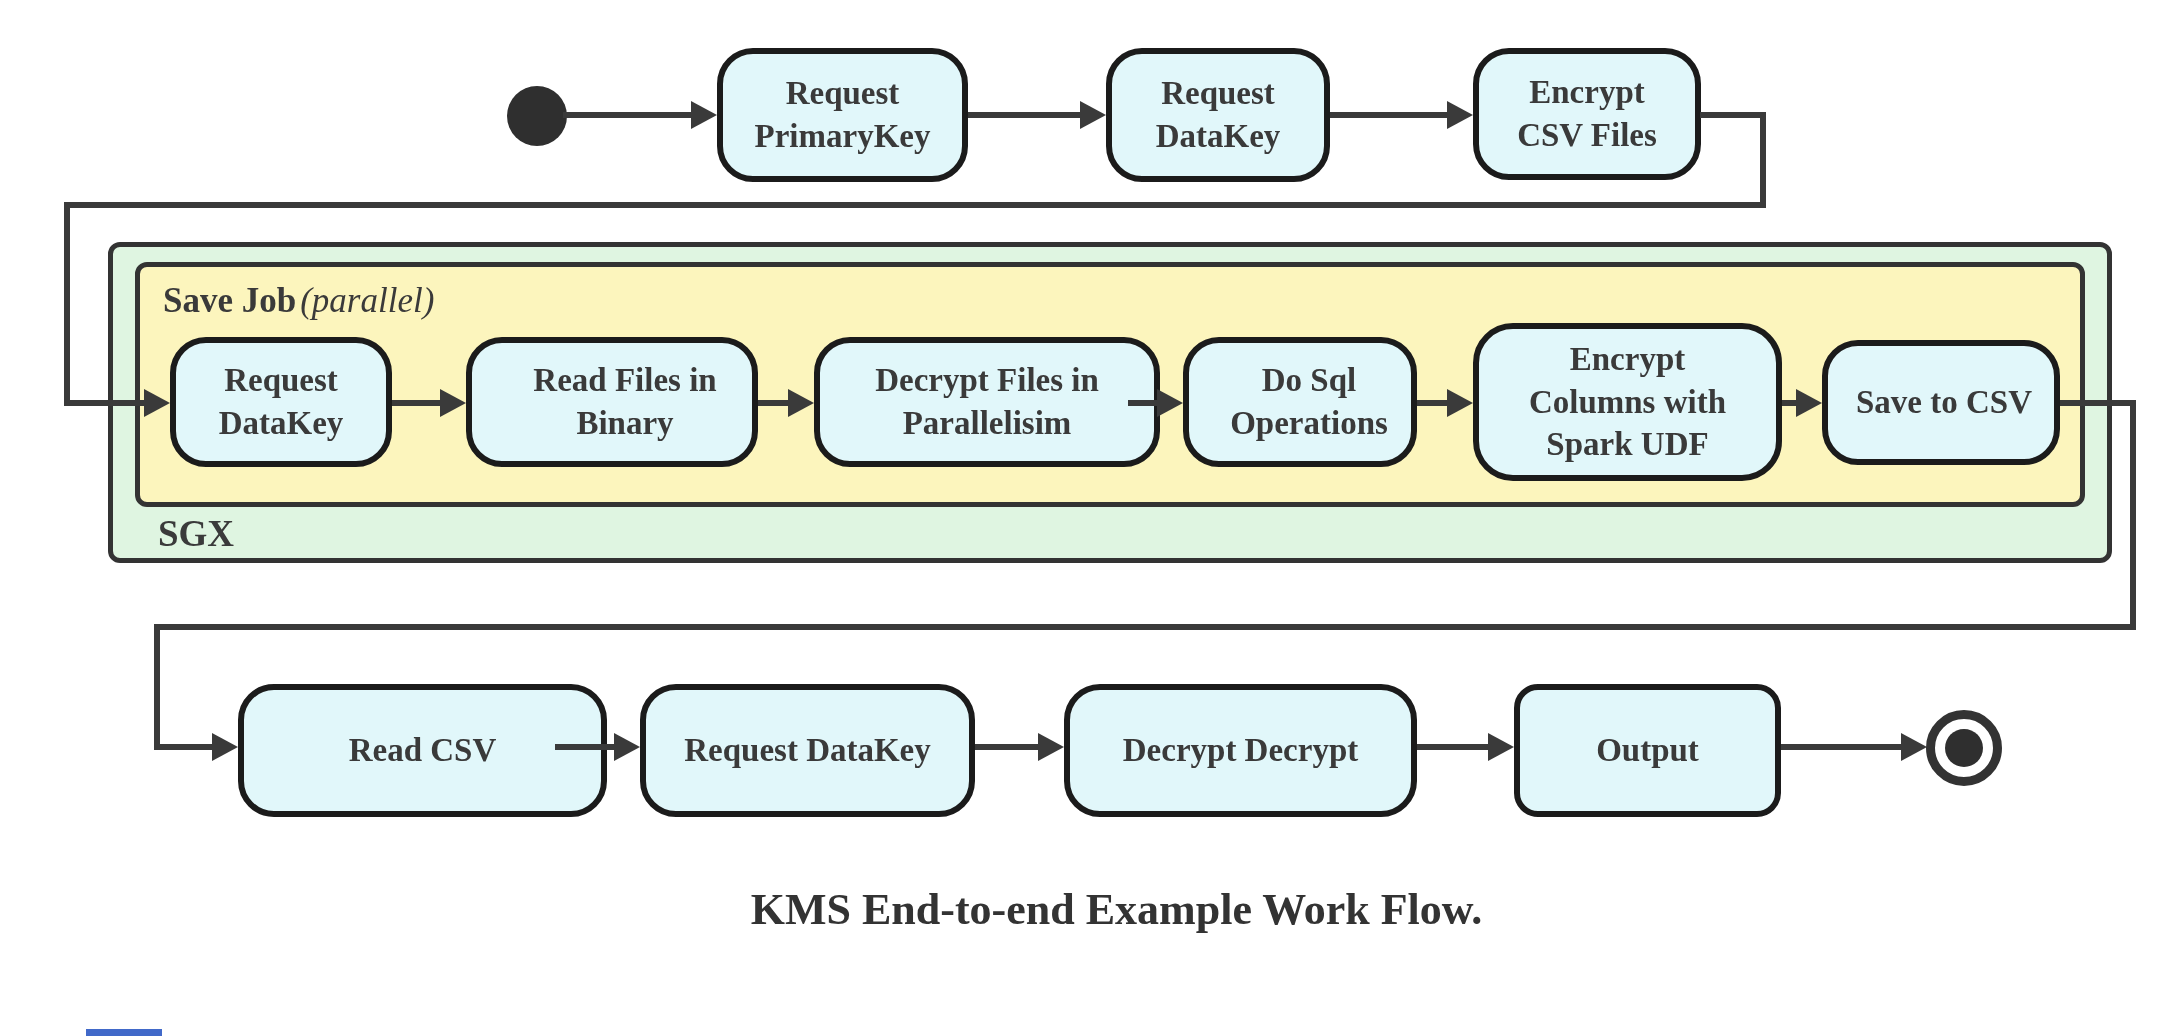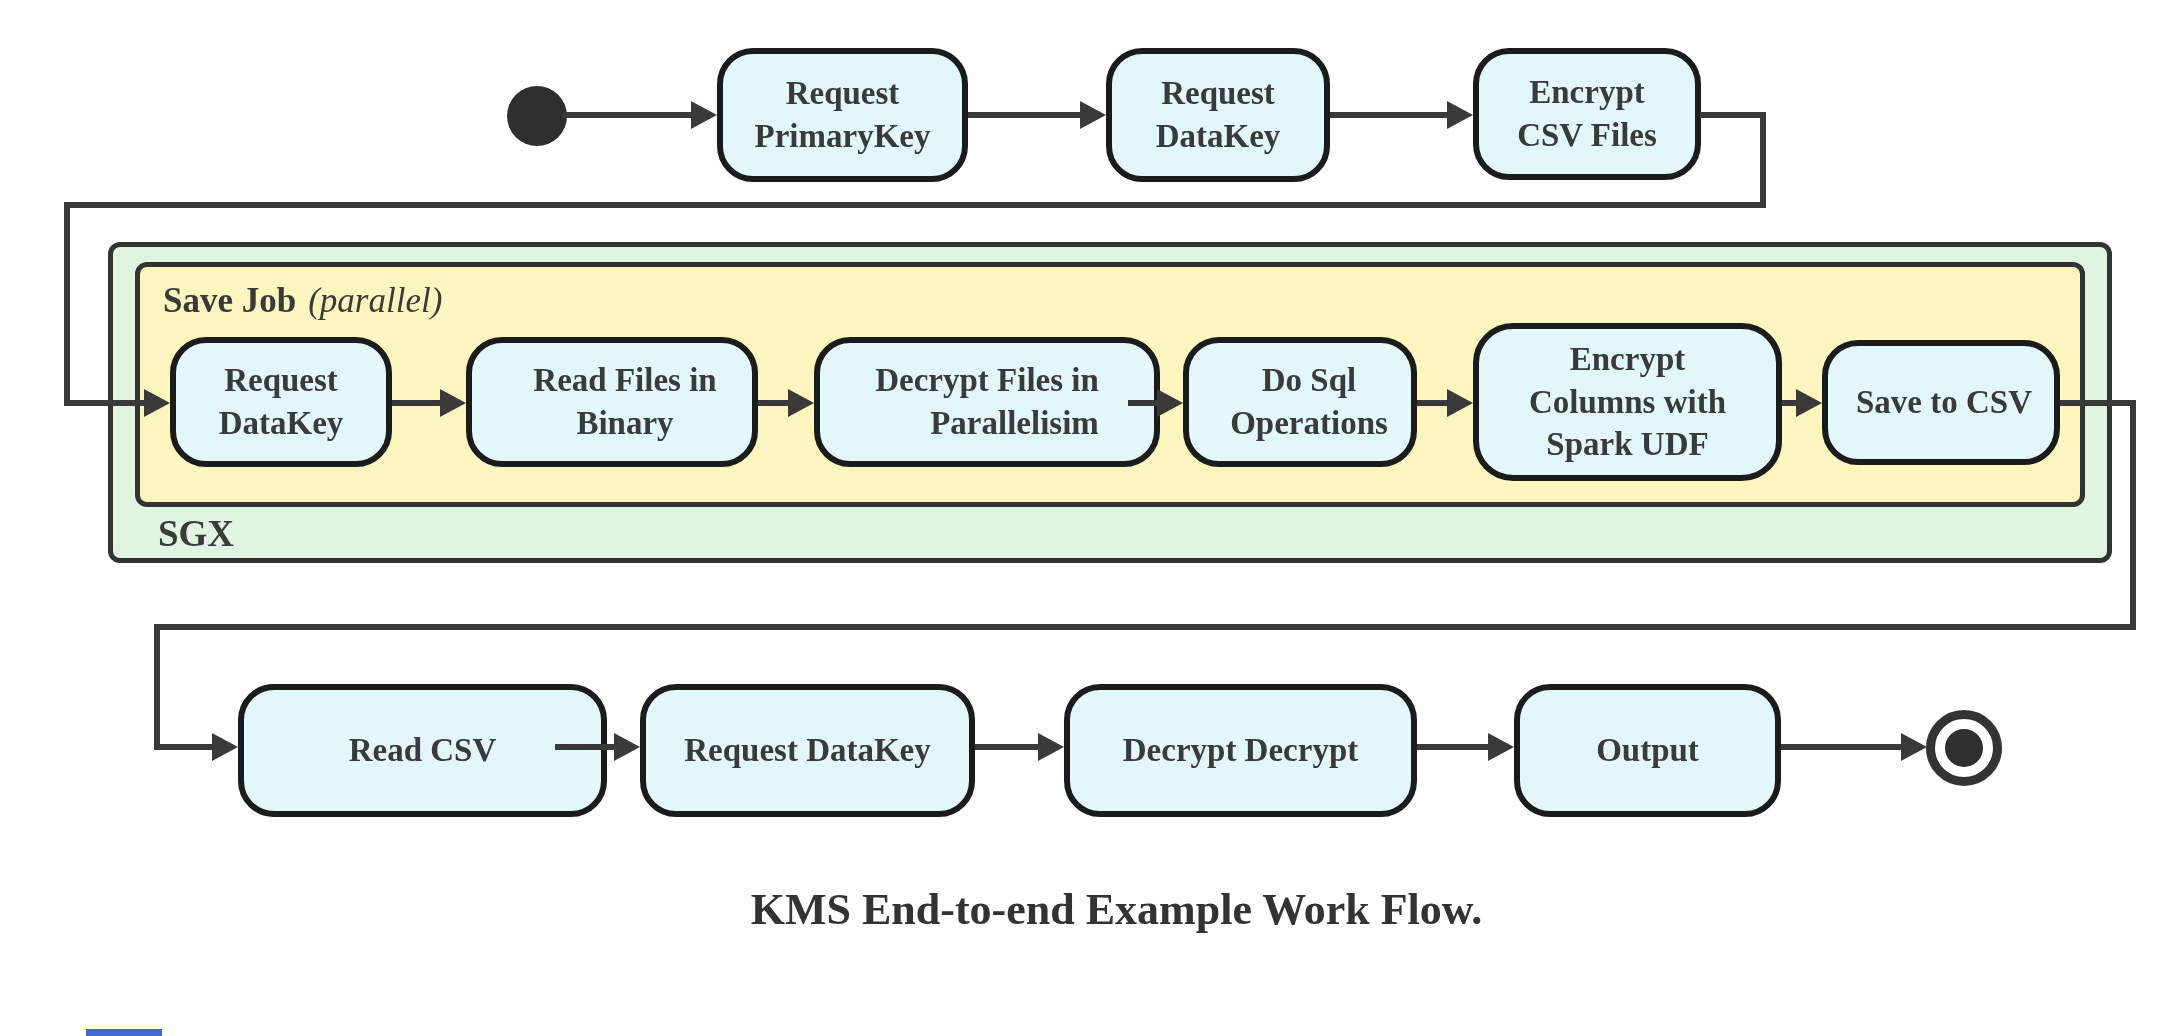--- a/index.html
+++ b/index.html
@@ -58,21 +58,21 @@
   }
   .end-node-dot {
     width:38px; height:38px; border-radius:50%;
     background:#2f2f2f;
   }
   .group-label {
     position:absolute; z-index:4;
     color:#3a3a3a; font-size:35px; font-weight:bold;
     white-space:nowrap;
   }
-  .group-label .italic-part { font-weight:normal; font-style:italic; margin-left:12px; }
+  .group-label .italic-part { font-weight:normal; font-style:italic; margin-left:4px; }
   .caption {
     position:absolute; left:27px; top:884px; width:2179px;
     text-align:center;
     font-size:44px; font-weight:bold; color:#333333;
     z-index:2;
   }
   .artifact-bar {
     position:absolute; left:86px; top:1029px;
     width:76px; height:7px; background:#4169c9; z-index:1;
   }
@@ -96,33 +96,33 @@
 PrimaryKey</div>
   <div class="node" style="left:1106px; top:48px; width:224px; height:134px;">Request
 DataKey</div>
   <div class="node" style="left:1473px; top:48px; width:228px; height:132px;">Encrypt
 CSV Files</div>
 
   <div class="node" style="left:170px; top:337px; width:222px; height:130px;">Request
 DataKey</div>
   <div class="node" style="left:466px; top:337px; width:292px; height:130px;padding-left:40px;">Read Files in
 Binary</div>
-  <div class="node" style="left:814px; top:337px; width:346px; height:130px;text-align:right;">Decrypt Files in
+  <div class="node" style="left:814px; top:337px; width:346px; height:130px;">Decrypt Files in
 Parallelisim</div>
   <div class="node" style="left:1183px; top:337px; width:234px; height:130px;padding-left:32px;">Do Sql
 Operations</div>
   <div class="node" style="left:1473px; top:323px; width:309px; height:158px; border-radius:40px;">Encrypt
 Columns with
 Spark UDF</div>
   <div class="node" style="left:1822px; top:340px; width:238px; height:125px;padding-left:20px;">Save to CSV</div>
 
   <div class="node" style="left:238px; top:684px; width:369px; height:133px;">Read CSV</div>
   <div class="node" style="left:640px; top:684px; width:335px; height:133px;">Request DataKey</div>
   <div class="node" style="left:1064px; top:684px; width:353px; height:133px;">Decrypt Decrypt</div>
-  <div class="node" style="left:1514px; top:684px; width:267px; height:133px;">Output</div>
+  <div class="node" style="left:1514px; top:684px; width:267px; height:133px;border-radius:24px;">Output</div>
 
   <div class="end-node">
     <div class="end-node-dot"></div>
   </div>
 
   <div class="hseg" style="left:563px; top:112px; width:130px;"></div>
   <div class="ahead" style="left:691px; top:101px;"></div>
 
   <div class="hseg" style="left:968px; top:112px; width:114px;"></div>
   <div class="ahead" style="left:1080px; top:101px;"></div>

